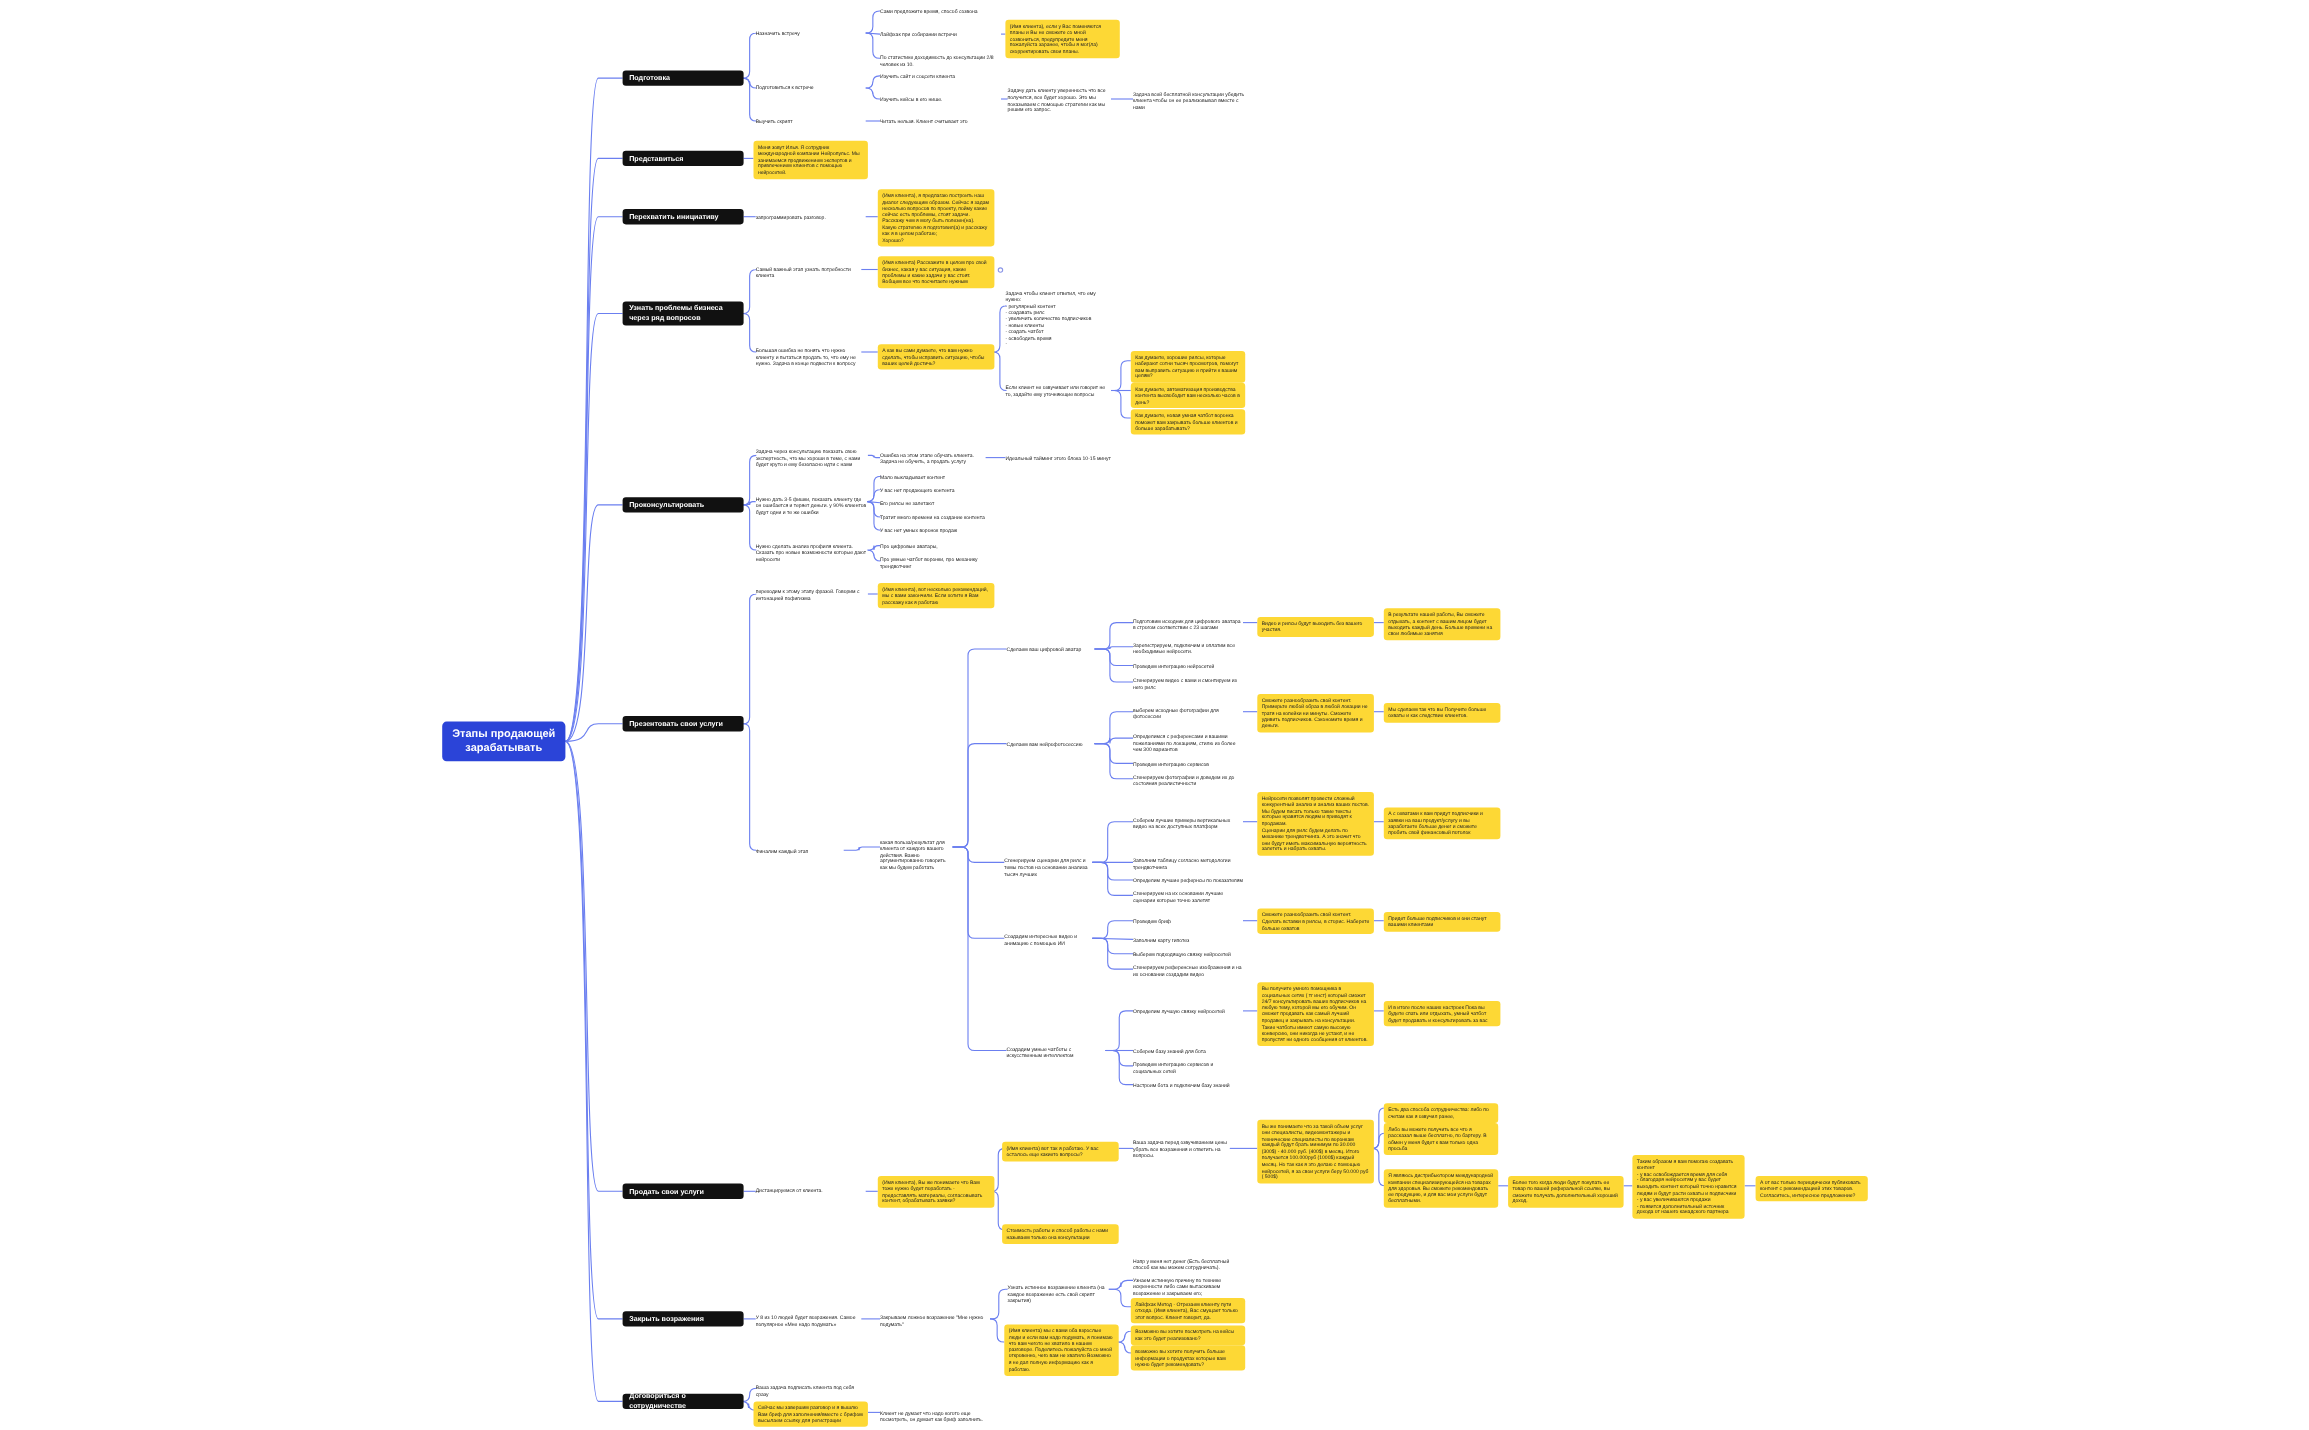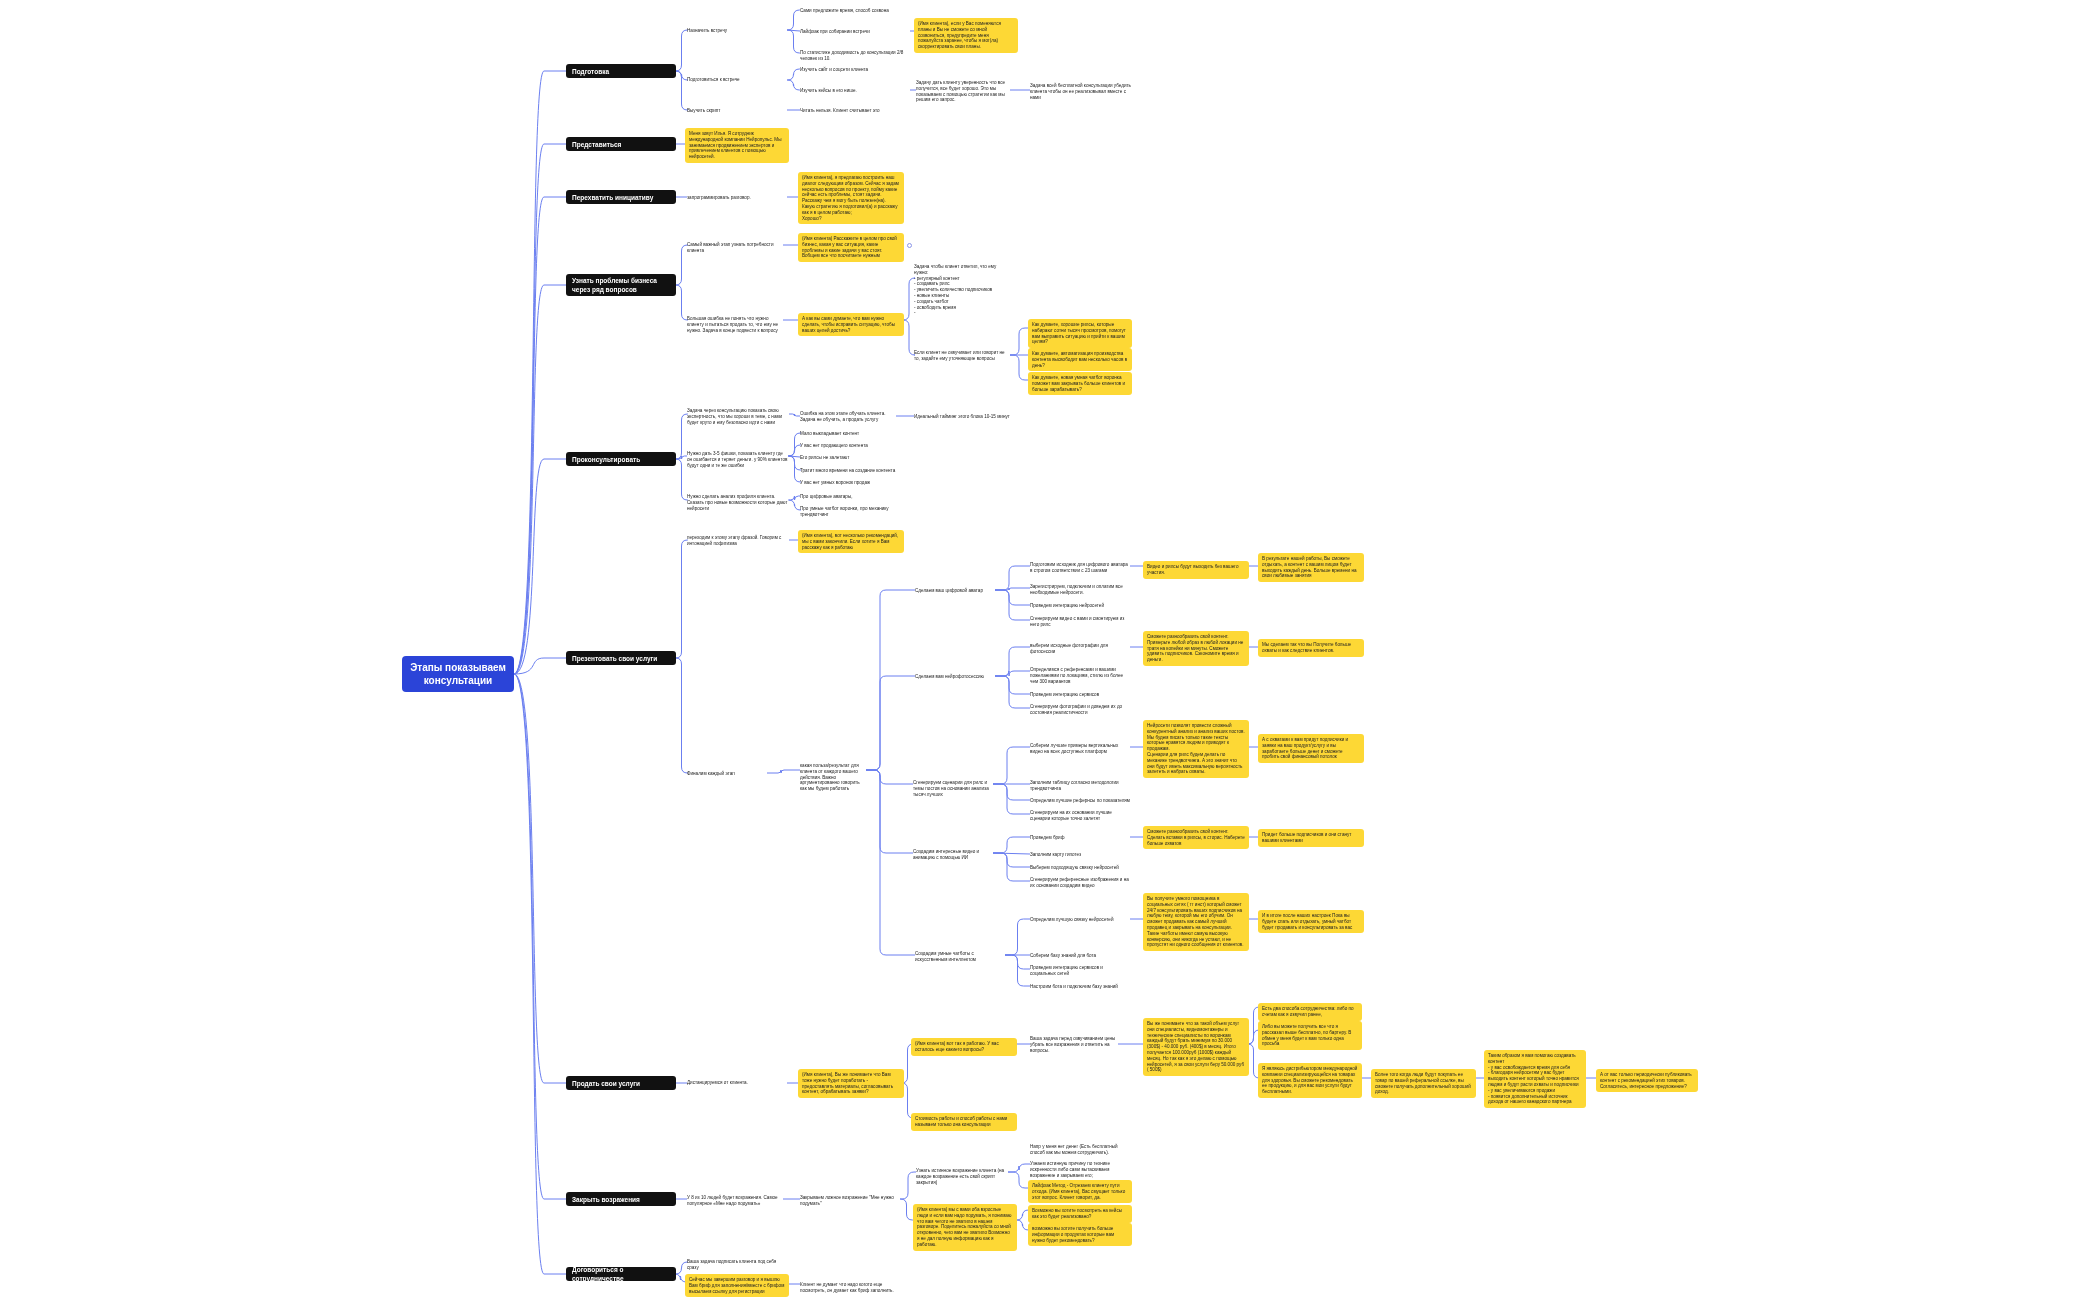--- a/index.html
+++ b/index.html
@@ -119,21 +119,21 @@
     <path d="M1008,1172 L1013,1172 Q1019,1172 1019,1166 L1019,1170 Q1019,1164 1025,1164 L1030,1164" fill="none" stroke="#6b7ff0" stroke-width="1"></path>
     <path d="M1008,1172 L1013,1172 Q1019,1172 1019,1178 L1019,1182 Q1019,1188 1025,1188 L1030,1188" fill="none" stroke="#6b7ff0" stroke-width="1"></path>
     <path d="M1017,1220 L1016.5,1220 Q1022.5,1220 1022.5,1214 L1022.5,1216 Q1022.5,1210 1028.5,1210 L1028,1210" fill="none" stroke="#6b7ff0" stroke-width="1"></path>
     <path d="M1017,1220 L1016.5,1220 Q1022.5,1220 1022.5,1226 L1022.5,1224 Q1022.5,1230 1028.5,1230 L1028,1230" fill="none" stroke="#6b7ff0" stroke-width="1"></path>
     <path d="M676,1274 L675.5,1274 Q681.5,1274 681.5,1268 L681.5,1268 Q681.5,1262 687.5,1262 L687,1262" fill="none" stroke="#6b7ff0" stroke-width="1"></path>
     <path d="M676,1274 L674.5,1274 Q680.5,1274 680.5,1280 L680.5,1276 Q680.5,1282 686.5,1282 L685,1282" fill="none" stroke="#6b7ff0" stroke-width="1"></path>
     <path d="M789,1284 L800,1284" fill="none" stroke="#6b7ff0" stroke-width="1"></path>
   </svg>
 
 <div class="node root" style="left:402px;top:656px;width:112px;height:36px;">
-    <span>Этапы показываем консультации</span>
+    <span>Этапы продающей зарабатывать</span>
   </div>
 
 <div class="node topic" style="left:566px;top:64px;width:110px;height:14px;">
     <span>Подготовка</span>
   </div>
 <div class="node topic" style="left:566px;top:137px;width:110px;height:14px;">
     <span>Представиться</span>
   </div>
 <div class="node topic" style="left:566px;top:190px;width:110px;height:14px;">
     <span>Перехватить инициативу</span>

